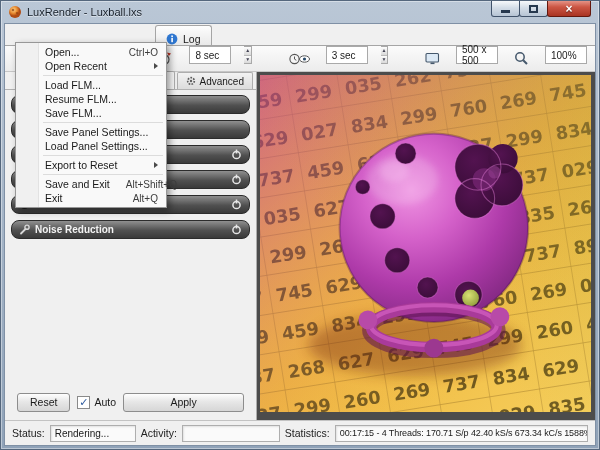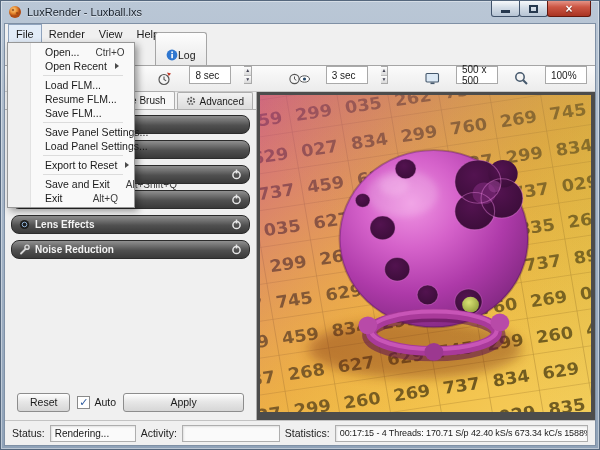--- a/index.html
+++ b/index.html
@@ -10,21 +10,21 @@
 .winbtns{position:absolute;top:0;right:8px;display:flex;z-index:5}
 .winbtn{width:29px;height:16px;border:1px solid #40526a;border-top:none;margin-left:-1px;display:flex;align-items:center;justify-content:center;background:linear-gradient(#f7f9fb,#d4dde7 45%,#b6c4d4);border-radius:0 0 3px 3px}
 .winbtn.close{width:44px;background:linear-gradient(#e59386,#cc5644 40%,#a93422);border-color:#64180d;color:#fff;font-weight:bold;font-size:12px;text-shadow:0 1px 1px rgba(0,0,0,.5)}
 .glyph-min{width:9px;height:3px;background:#26384e;margin-top:6px}
 .glyph-max{width:9px;height:8px;border:2px solid #26384e}
 .app{position:absolute;left:3px;right:3px;top:22px;bottom:3px;background:#f0f0f0;border:1px solid #7f90a5;display:flex;flex-direction:column}
 .menubar{height:20px;display:flex;align-items:stretch;background:#f0f0f0;padding-left:3px;flex:none}
 .menuitem{padding:0 7px;display:flex;align-items:center;font-size:11px}
 .menuitem.open{background:#e2ecf8;border:1px solid #8fa3bd}
 .tabbar{height:22px;background:#f0f0f0;border-bottom:1px solid #a5a5a5;display:flex;align-items:flex-end;flex:none}
-.tab{margin-left:150px;height:20px;padding:16px 10px;display:flex;align-items:flex-start;background:linear-gradient(#fdfdfd,#e9e9e9);border:1px solid #a5a5a5;border-bottom:none;border-radius:3px 3px 0 0;font-size:10.5px}
+.tab{margin-left:150px;height:20px;padding:0 10px;display:flex;align-items:flex-end;gap:5px;background:linear-gradient(#fdfdfd,#e9e9e9);border:1px solid #a5a5a5;border-bottom:none;border-radius:3px 3px 0 0;font-size:10.5px}
 .toolbar{height:26px;display:flex;background:linear-gradient(#fbfbfb,#ececec);border-bottom:1px solid #c6c6c6;padding:0 8px;gap:13px;flex:none}
 .tbicon{display:flex;align-items:center;justify-content:center;padding:1px 3px;border-radius:2px}
 .tbspacer{flex:1}
 .tbbox{height:18px;min-width:42px;border:1px solid #a9a9a9;background:#fff;display:flex;align-items:center;padding:0 5px;font-size:10px}
 .spinarrows{display:flex;flex-direction:column;width:13px;height:18px;border:1px solid #a9a9a9;border-left:none}
 .spinarrows span{flex:1;display:flex;align-items:center;justify-content:center;font-size:5px;line-height:1;background:linear-gradient(#fdfdfd,#d9d9d9);color:#445;border-bottom:1px solid #bbb}
 .spinarrows span:last-child{border-bottom:none}
 .tbgap{width:14px}
 .content{flex:1;display:flex;min-height:0}
 .sidepanel{width:252px;flex:none;display:flex;flex-direction:column;background:#f0f0f0;border-right:1px solid #aeaeae}
@@ -41,21 +41,21 @@
 .checkwrap{display:flex;align-items:center;gap:4px;font-size:10.5px}
 .checkbox{width:13px;height:13px;border:1px solid #8a8a8a;background:#fff;display:flex;align-items:center;justify-content:center;font-size:11px;line-height:1;color:#2d5a9e}
 .viewport{flex:1;background:#4c4c4c;padding:3px 4px 8px 3px;min-width:0}
 .viewport svg{width:100%;height:100%;display:block}
 .statusbar{height:25px;border-top:1px solid #c3c3c3;background:#f0f0f0;display:flex;align-items:center;gap:5px;padding:0 7px;font-size:10.5px;flex:none}
 .sblabel{color:#222;flex:none}
 .sbox{height:17px;border:1px solid #aeaeae;box-shadow:inset 1px 1px 2px rgba(0,0,0,.1);background:#fafafa;display:flex;align-items:center;padding:0 4px;font-size:10px;white-space:nowrap;overflow:hidden}
 .sbox.status{width:86px}
 .sbox.activity{width:98px}
 .sbox.stats{flex:1;font-size:9px;letter-spacing:-.1px}
-.menu-popup{position:absolute;left:6px;top:41px;width:128px;background:#f9f9f9;border:1px solid #979797;box-shadow:3px 3px 7px rgba(0,0,0,.38);padding:2px 8px;z-index:50}
+.menu-popup{position:absolute;left:14px;top:41px;width:152px;background:#f9f9f9;border:1px solid #979797;box-shadow:3px 3px 7px rgba(0,0,0,.38);padding:2px 0;z-index:50}
 .menu-popup .gutter{position:absolute;left:0;top:0;bottom:0;width:23px;background:#f0f0f0;border-right:1px solid #e2e2e2}
 .mitem{position:relative;height:14px;display:flex;align-items:center;padding:0 8px 0 29px;font-size:10.5px;color:#1a1a1a}
 .mitem .lbl{flex:1;white-space:nowrap}
 .mitem .sc{color:#3c3c3c;font-size:10px;margin-left:16px;white-space:nowrap}
 .msep{height:1px;background:#dcdcdc;margin:2px 3px 2px 27px}
 .subarrow{width:0;height:0;border-left:4px solid #4a4a4a;border-top:3.5px solid transparent;border-bottom:3.5px solid transparent;margin-left:8px}
 </style>
 </head>
 <body>
 
@@ -85,26 +85,20 @@
     <div class="winbtn">
         <span class="glyph-max"></span>
       </div>
     <div class="winbtn close">
         <span>×</span>
       </div>
   </div>
 
   <div class="app">
 
-    <div class="menubar">
-      <div class="menuitem open">File</div>
-      <div class="menuitem">Render</div>
-      <div class="menuitem">View</div>
-      <div class="menuitem">Help</div>
-    </div>
 
     <div class="tabbar">
       <div class="tab">
         <span style="display:flex">
           <svg width="12" height="12">
               <circle cx="6" cy="6" r="5.4" fill="#2f77d0"></circle>
               <rect x="5.3" y="4.8" width="1.6" height="4.4" fill="#fff"></rect>
               <rect x="5.3" y="2.4" width="1.6" height="1.6" fill="#fff"></rect>
             </svg>
         </span>

